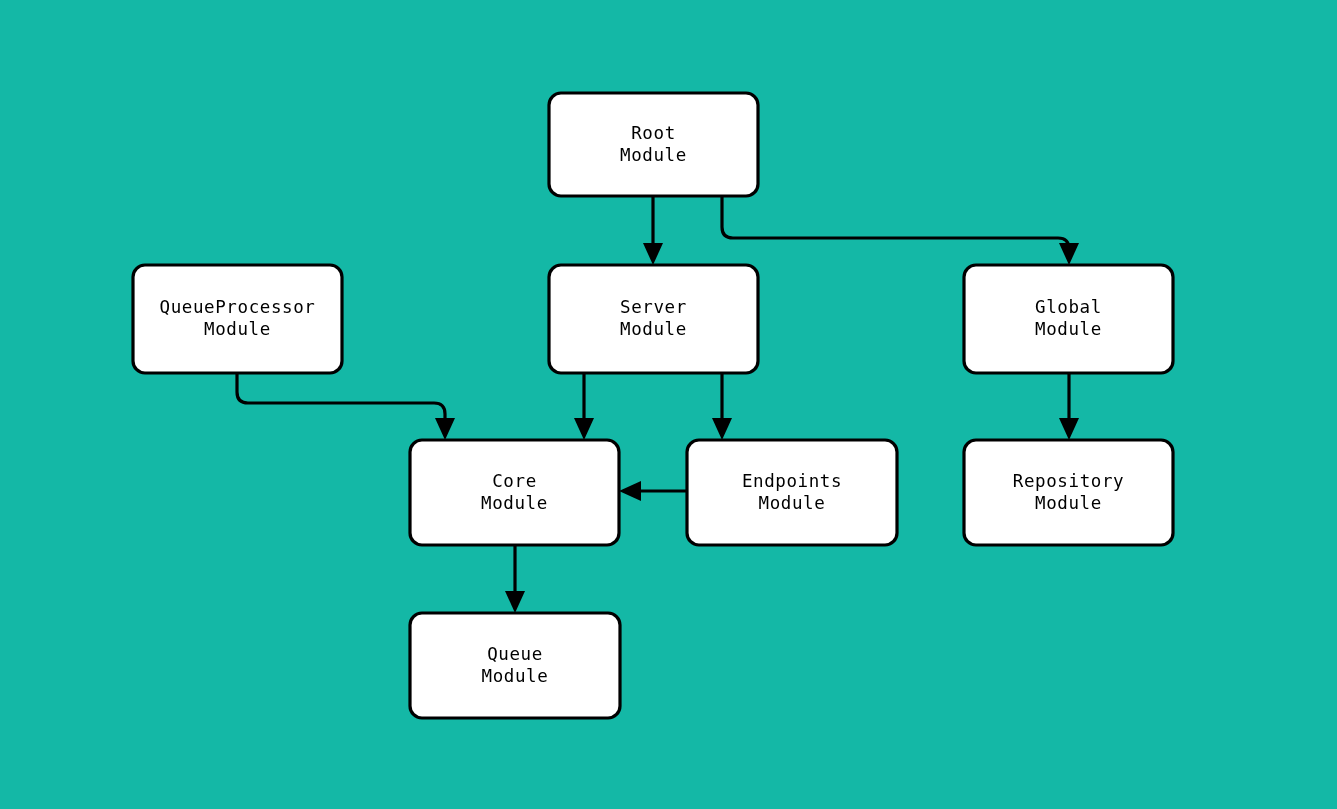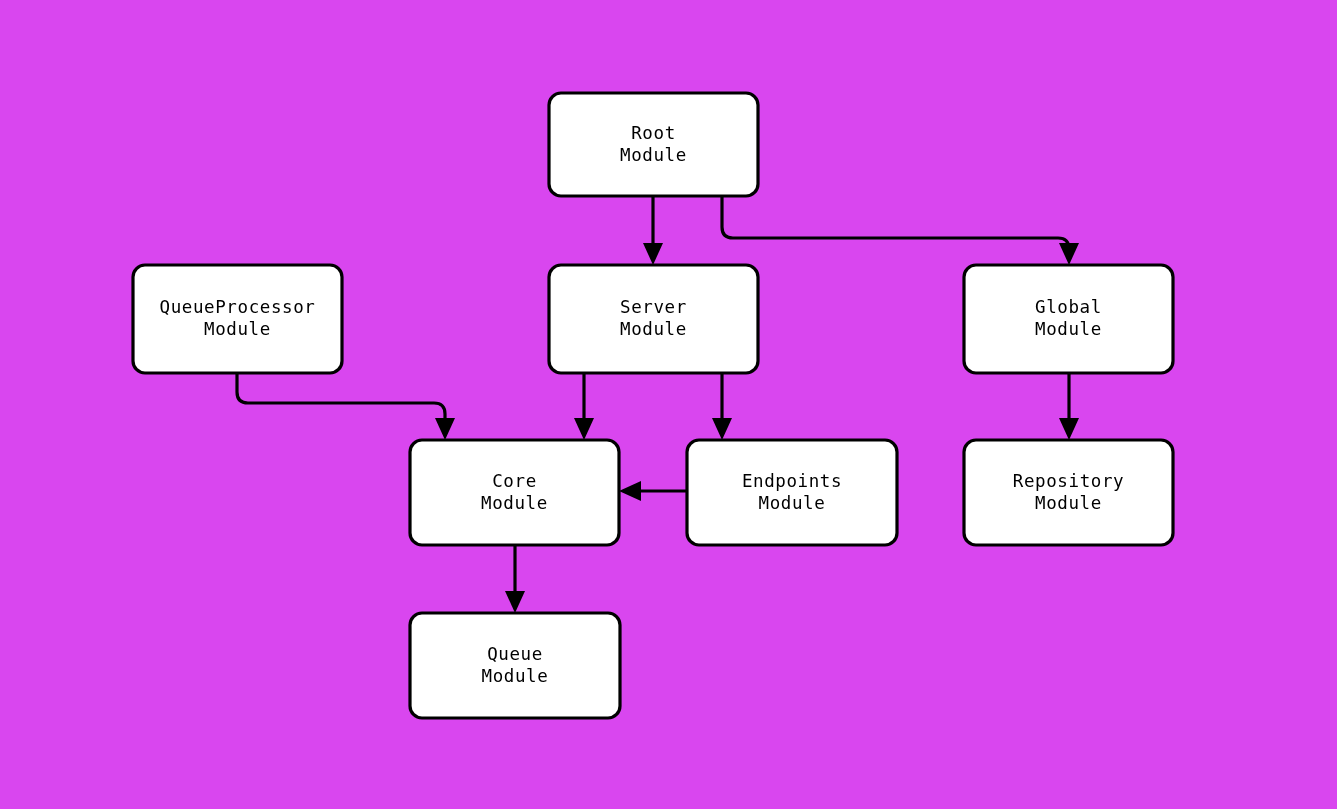--- a/index.html
+++ b/index.html
@@ -10,21 +10,21 @@
   body {
     width: 1337px;
     height: 809px;
     overflow: hidden;
     font-family: "DejaVu Sans Mono", "Liberation Mono", monospace;
   }
   #diagram-root {
     position: relative;
     width: 1337px;
     height: 809px;
-    background: #d946ef;
+    background: #14b8a6;
   }
   svg#graph {
     display: block;
     width: 1337px;
     height: 809px;
   }
   .node-box {
     fill: #ffffff;
     stroke: #000000;
     stroke-width: 3.2;

